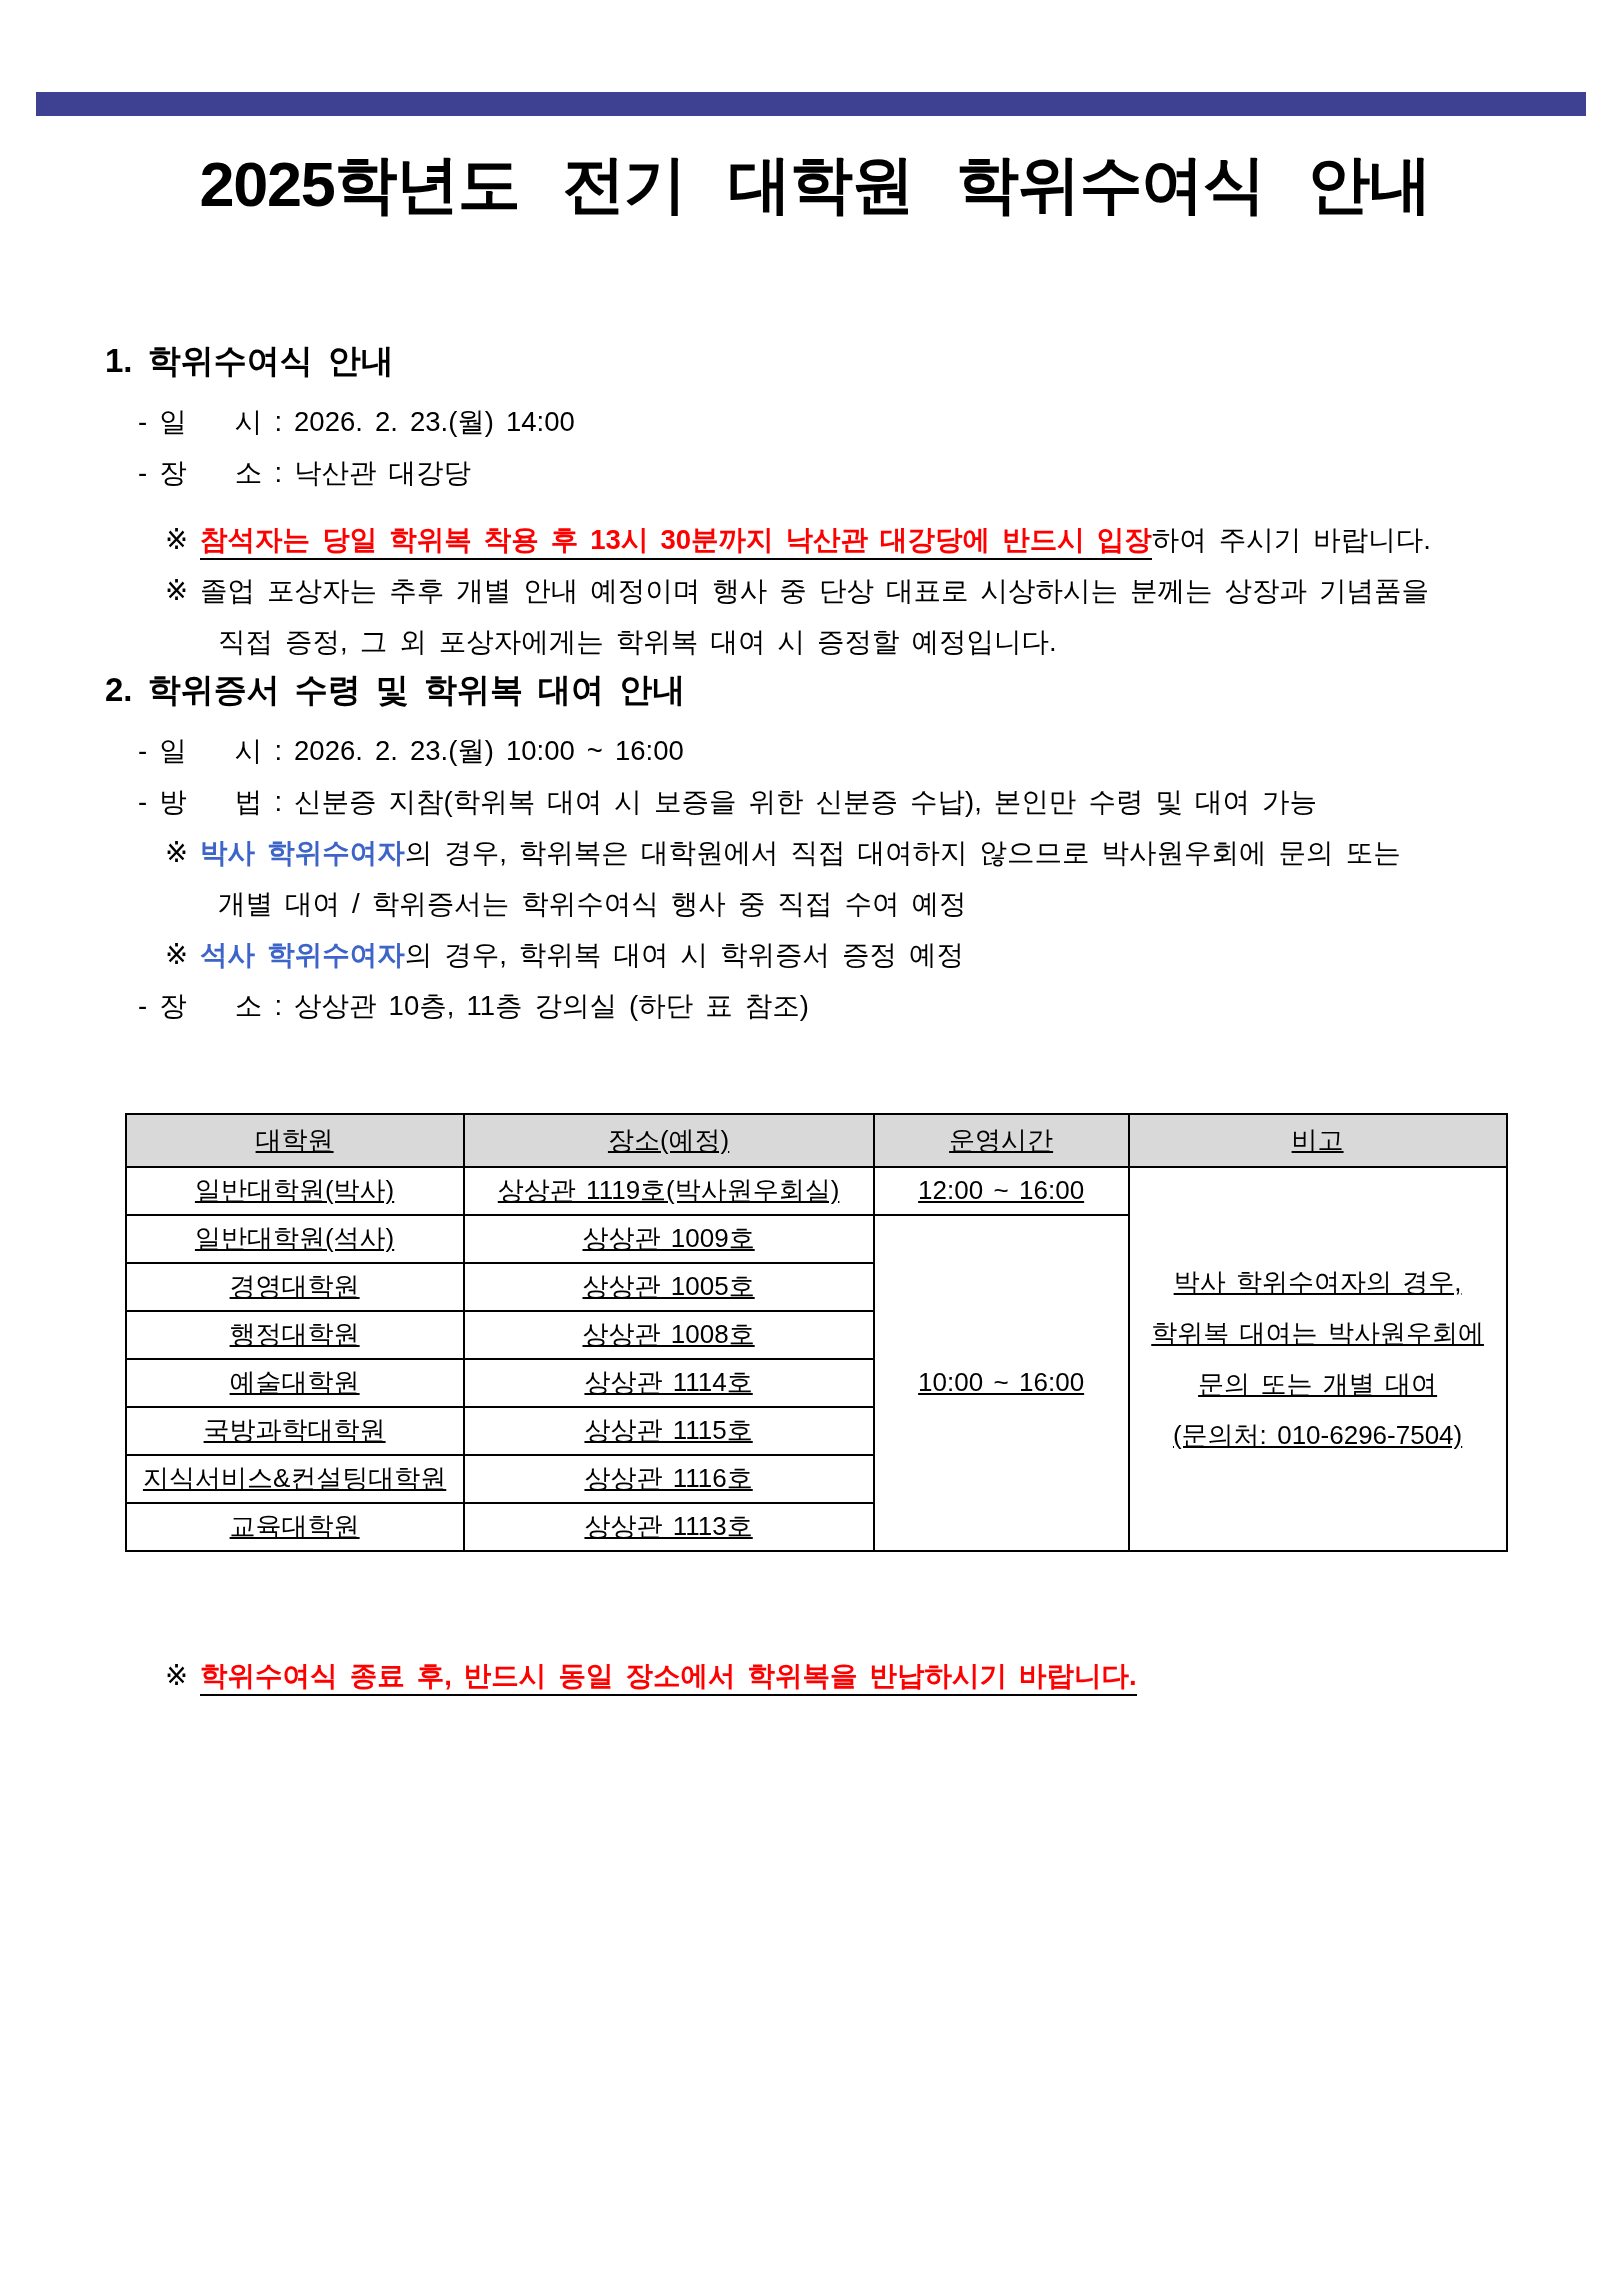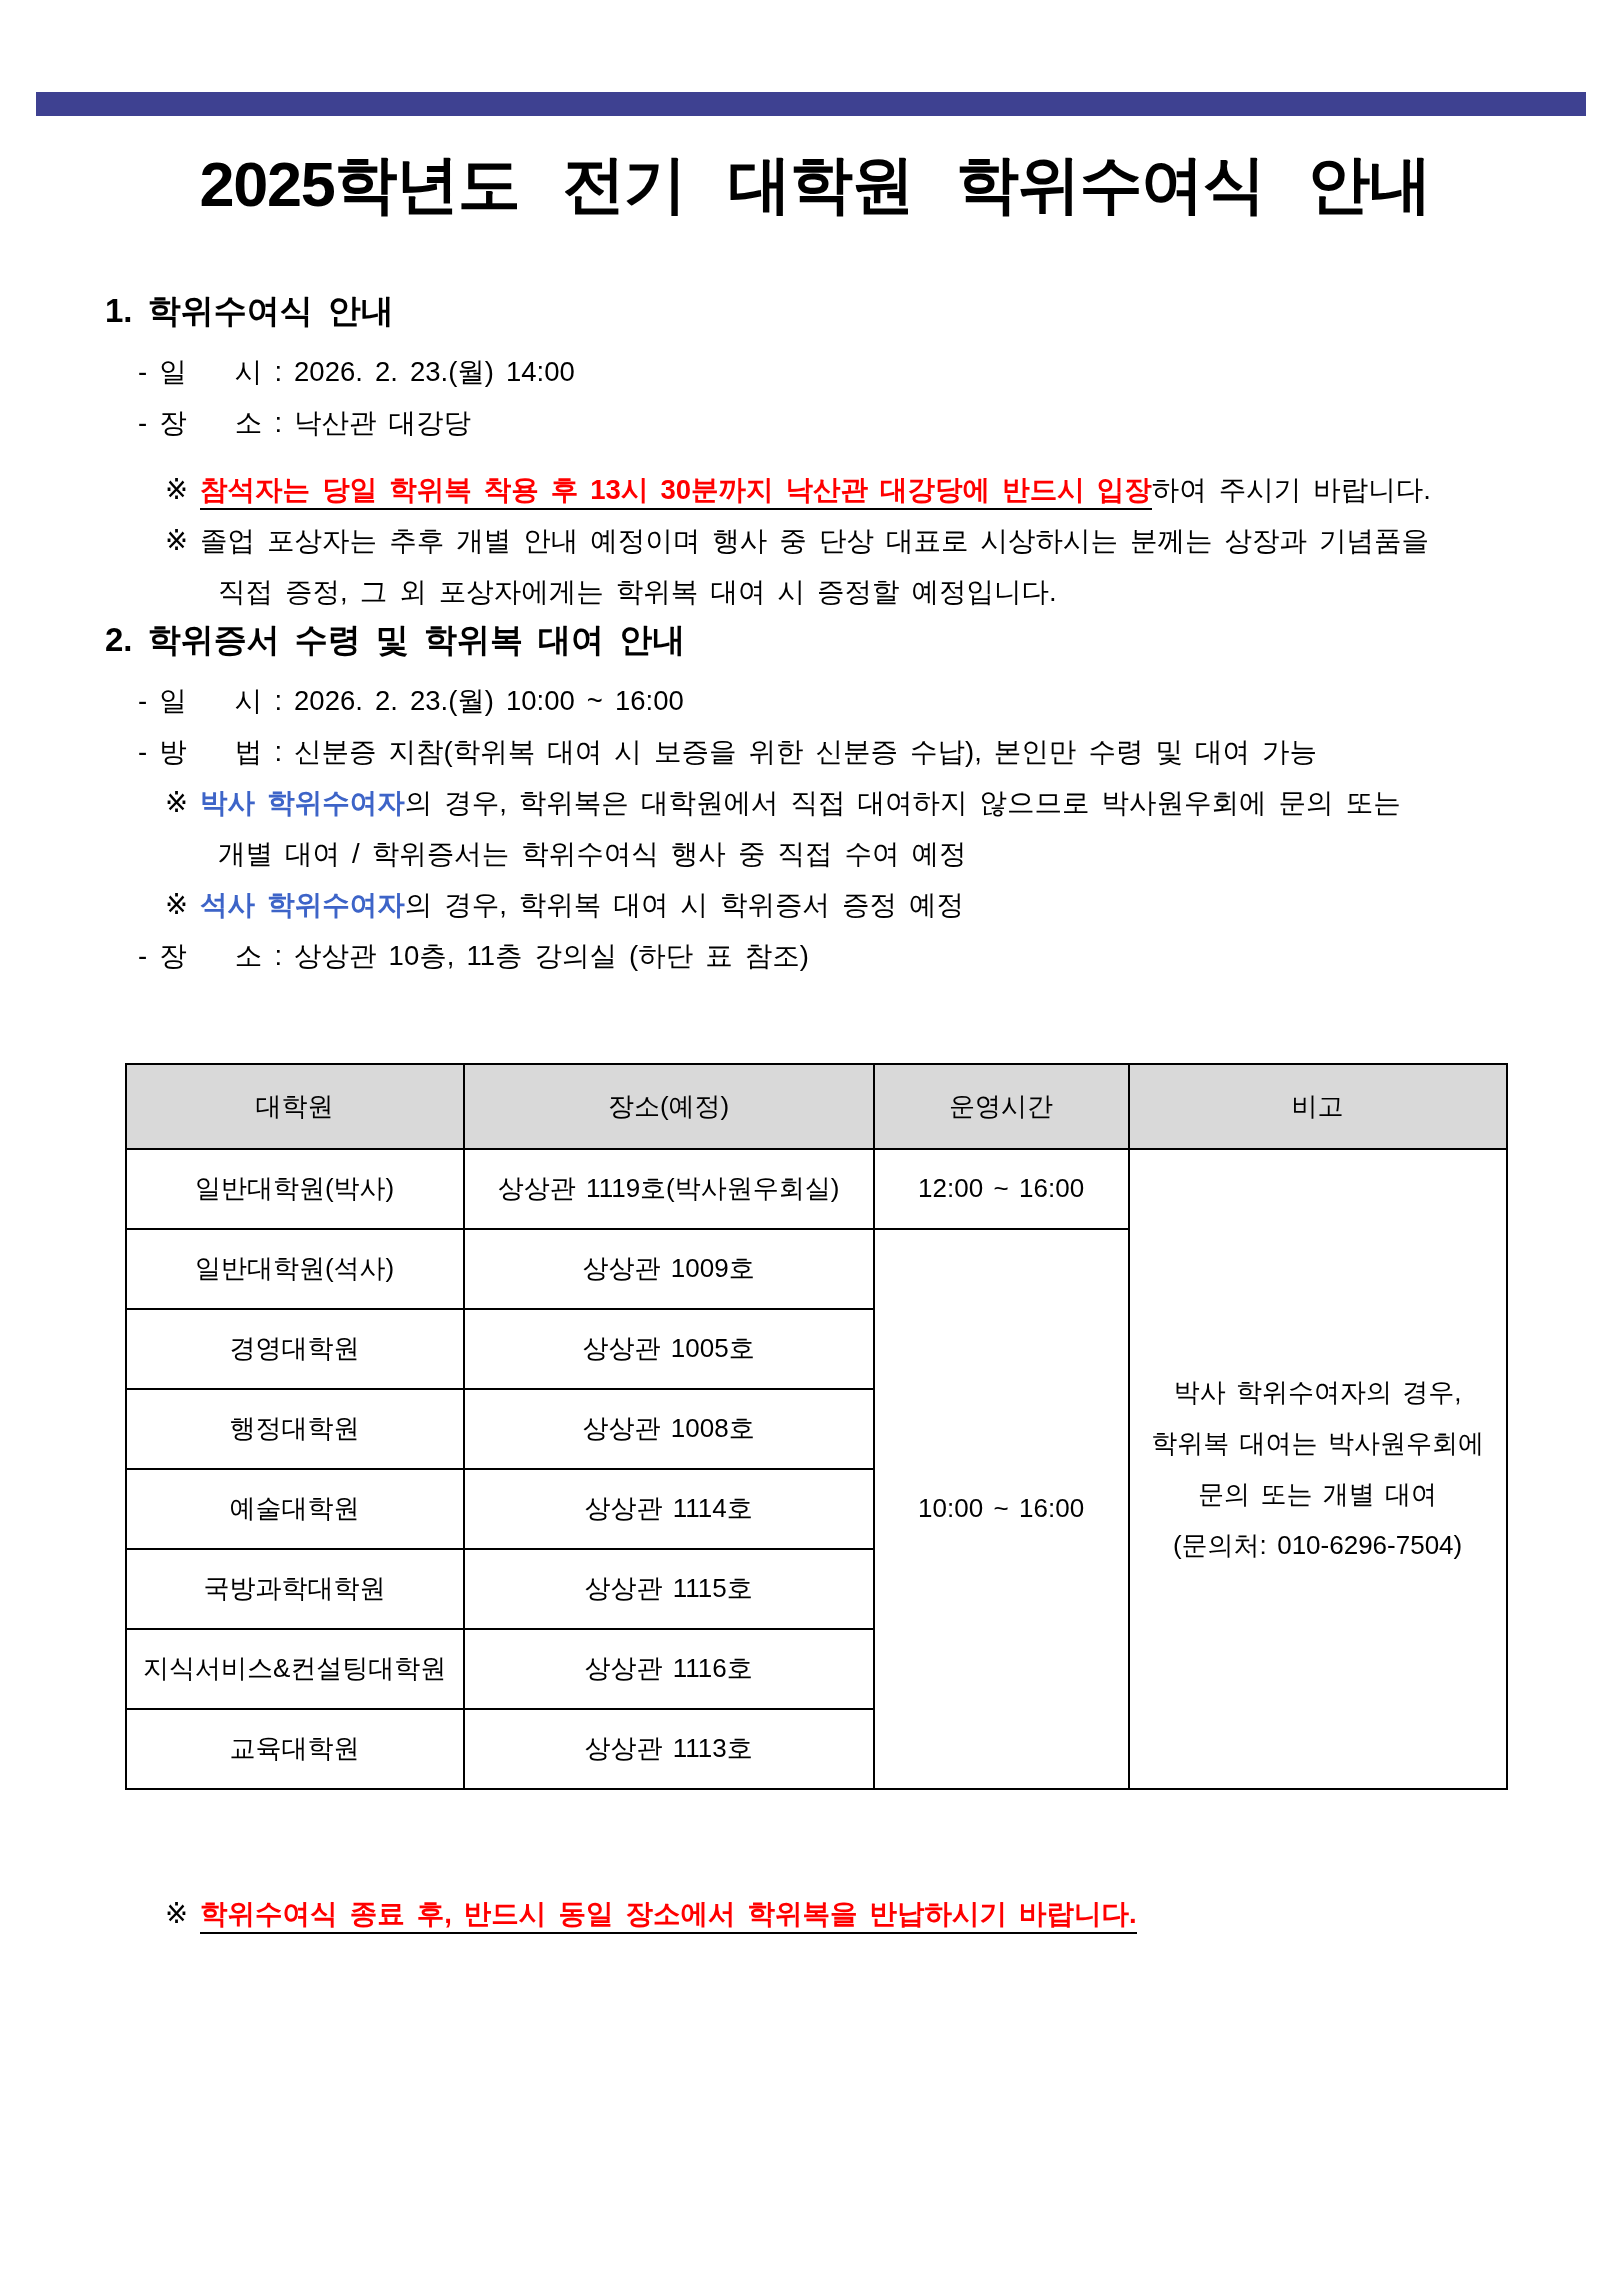--- a/index.html
+++ b/index.html
@@ -23,21 +23,21 @@
   .intro { margin-top:190px; }
   .line {
     font-size:27.5px; line-height:51px; margin:0;
     white-space:pre-wrap; word-spacing:0.16em;
   }
 
   .sec {
     margin:0; font-size:33px; line-height:46px; font-weight:700;
     word-spacing:0.18em; white-space:pre-wrap;
   }
-  .sec1 { margin-top:66px; }
+  .sec1 { margin-top:116px; }
   .sec2 { }
   .items { margin-top:11.8px; }
   .item { padding-left:33px; }
   .note { padding-left:60px; }
   .cont { padding-left:113px; }
   .gap-top { margin-top:16.4px; }
 
   .red-b {
     color:var(--red,#FF0000); font-weight:700;
     border-bottom:2.6px solid #000; padding-bottom:2.6px;text-align:center;
@@ -47,21 +47,21 @@
   table.venue {
     border-collapse:collapse; table-layout:fixed;
     width:1381px; margin:82px 0 0 19.6px;
   }
   table.venue col.c1 { width:338px; }
   table.venue col.c2 { width:410px; }
   table.venue col.c3 { width:255px; }
   table.venue col.c4 { width:378px; }
   table.venue th, table.venue td {
     border:2px solid #000; font-size:26px; font-weight:400;
-    text-align:center; vertical-align:middle; padding:16px; word-spacing:0.12em;
+    text-align:center; vertical-align:middle; padding:0; word-spacing:0.12em;text-decoration:underline;
   }
   table.venue th { height:51px; background:var(--table-header-bg,#D9D9D9); }
   table.venue td { height:46px; line-height:33px;margin-top:8px; }
   td.grad { text-align:left; padding-left:17px; }
   td.note-cell div { line-height:51px; }
 
   .footer-note { margin-top:98px; padding-left:60px; }
 </style>
 </head>
 <body>

